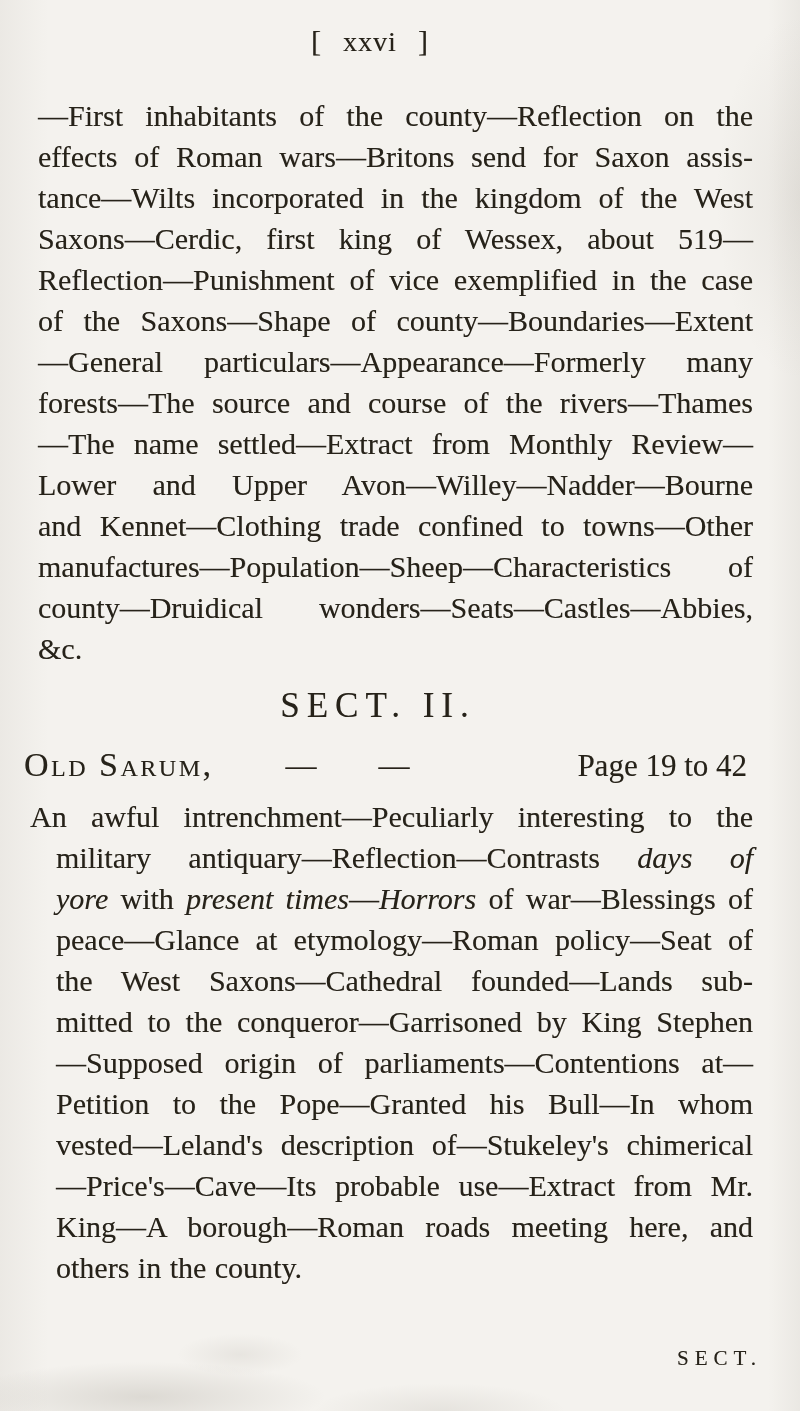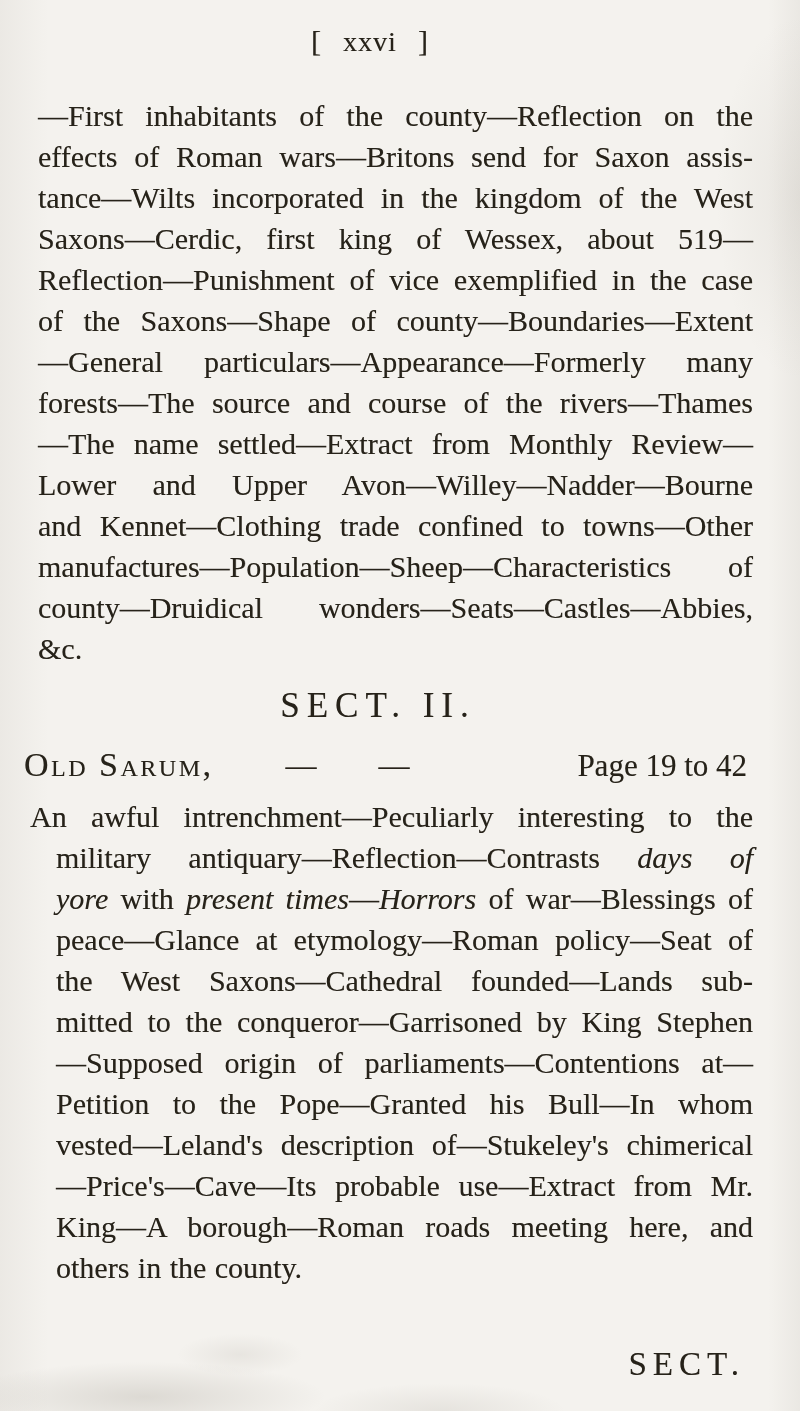--- a/index.html
+++ b/index.html
@@ -69,22 +69,22 @@
     font-size: 34px;
     letter-spacing: 2.5px;
   }
   .entry-dash-1 { margin-left: 72px; }
   .entry-dash-2 { margin-left: 62px; }
   .entry-page { margin-left: auto; }
 
   .catchword {
     position: absolute;
     top: 1346px;
-    right: 55px;
-    font-size: 33px;
+    right: 38px;
+    font-size: 21px;
     letter-spacing: 6px;
   }
 </style>
 </head>
 <body>
 
 <div class="page-text">
 
   <div class="running-head">
     <span class="brk">[</span><span class="num">xxvi</span><span class="brk">]</span>

